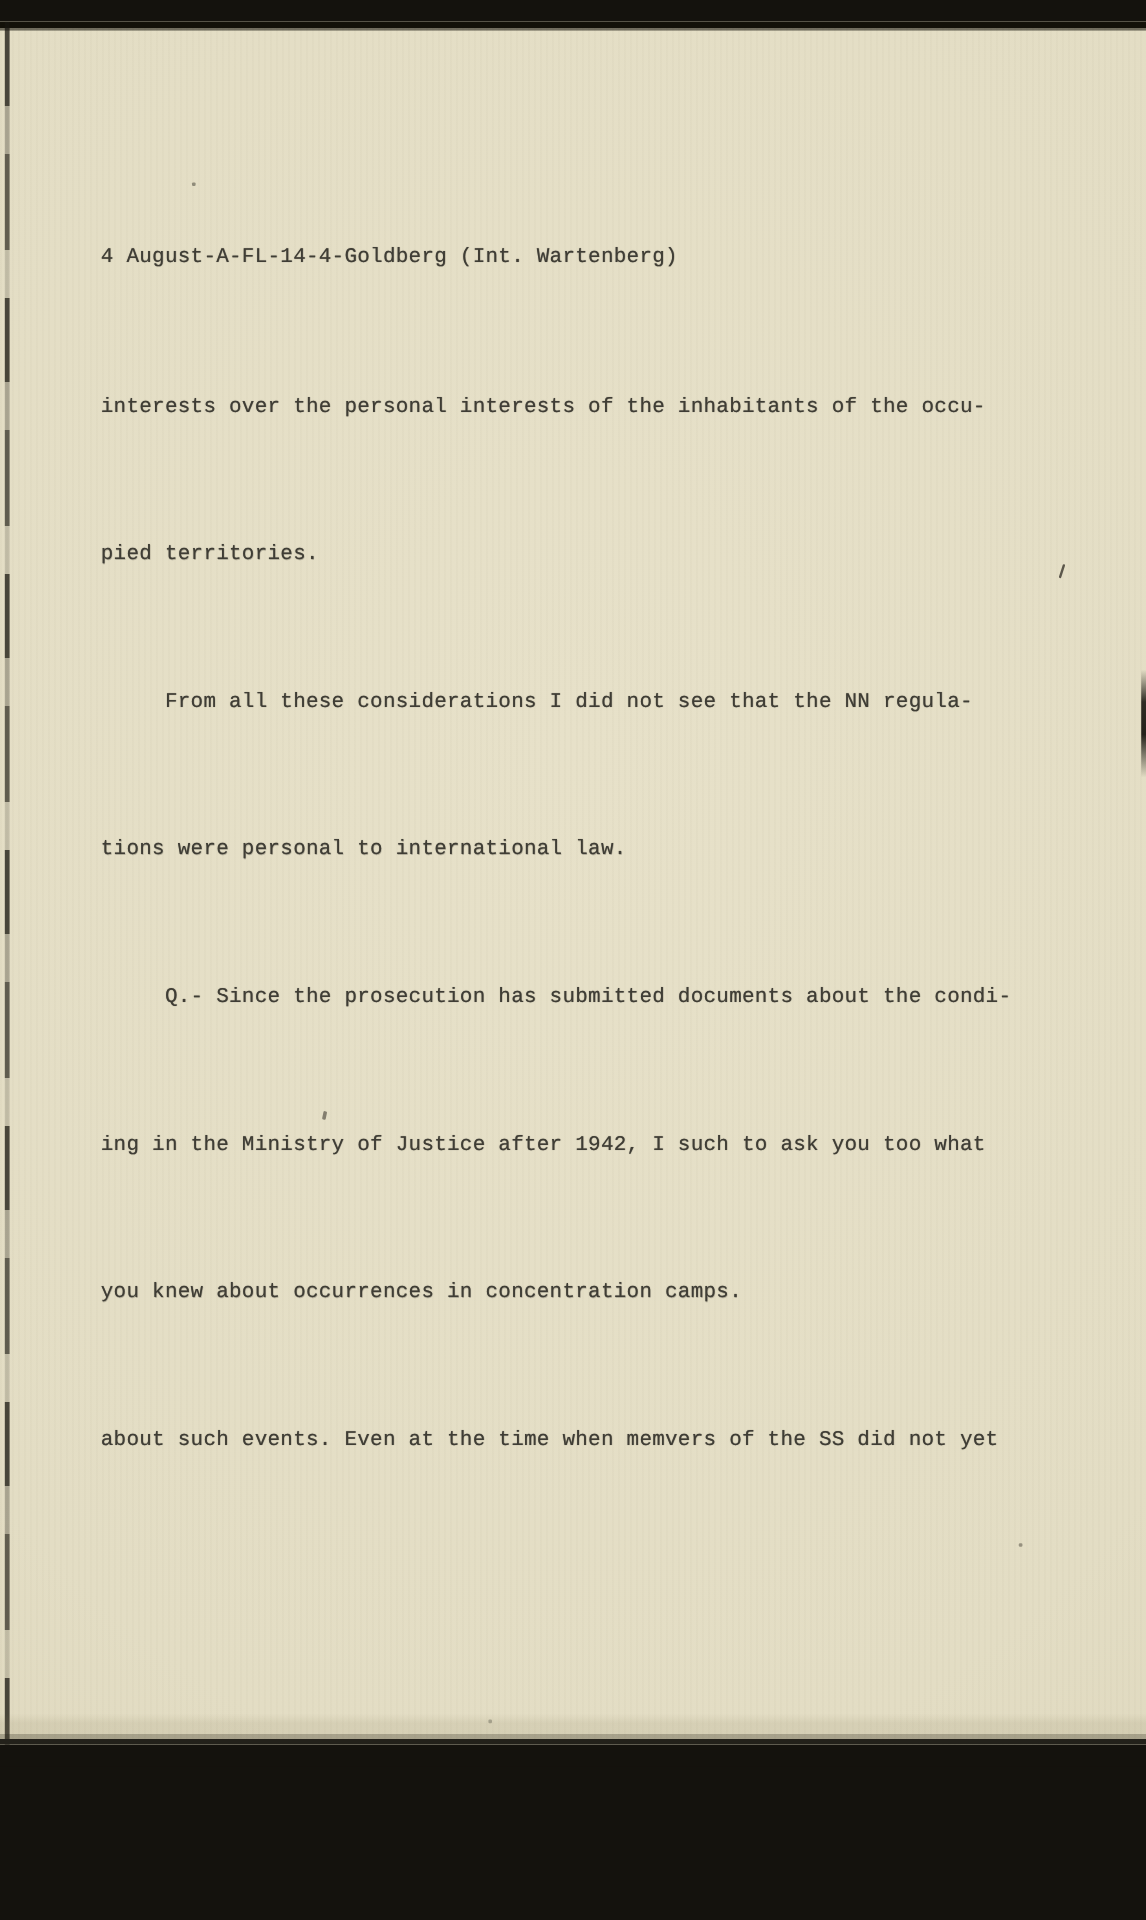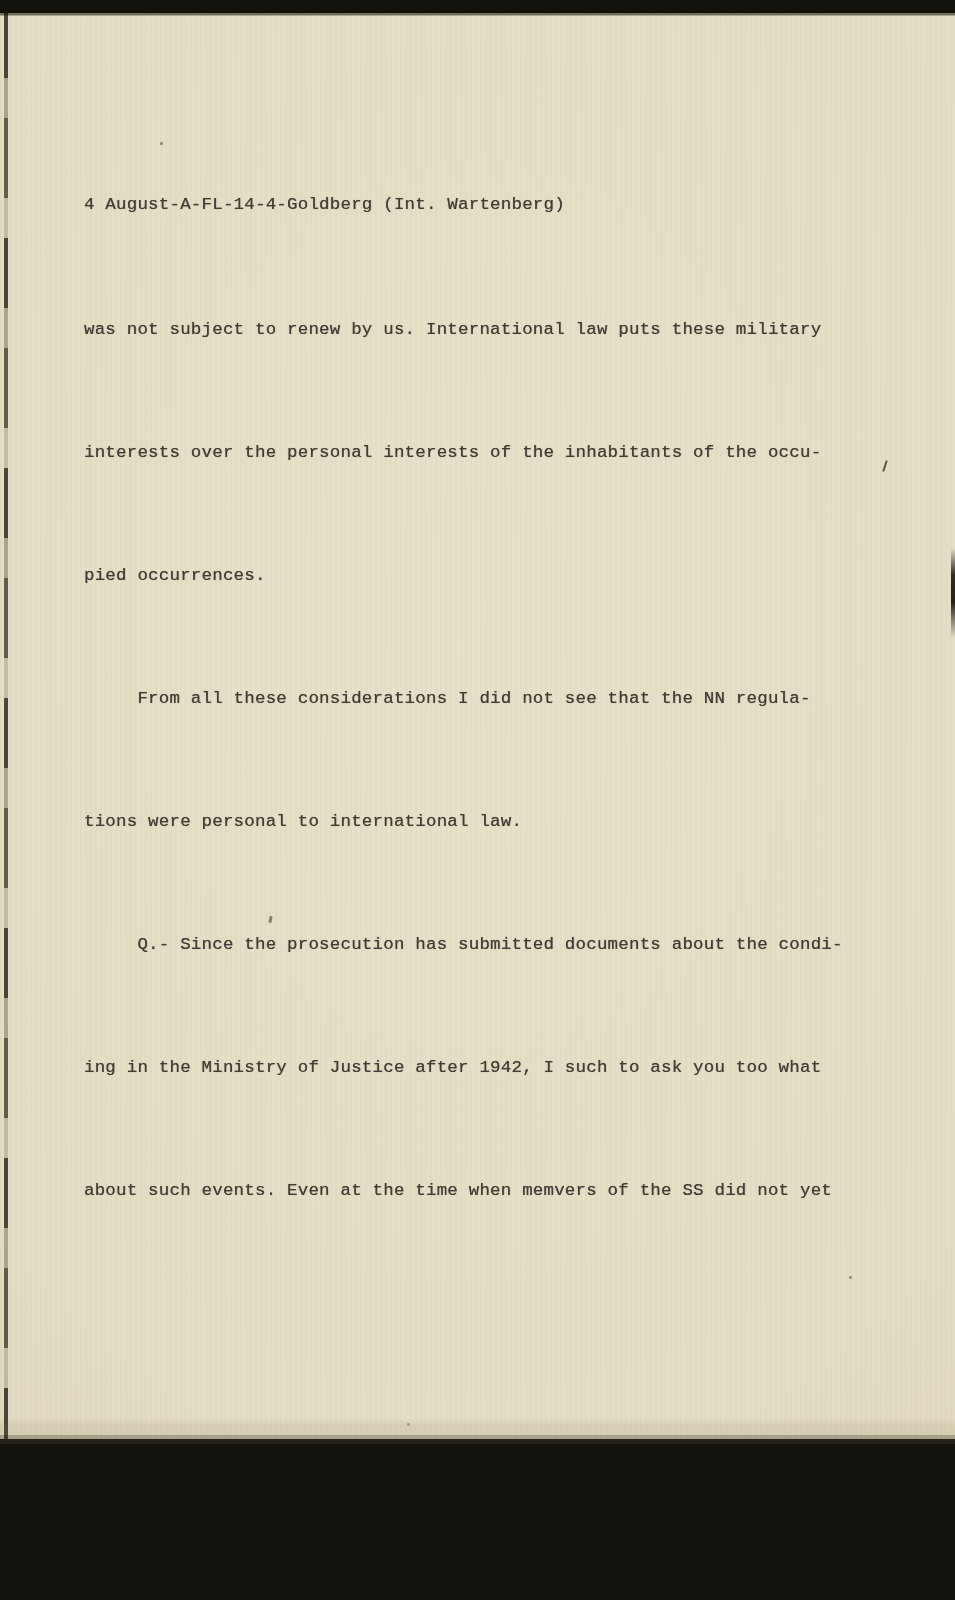--- a/index.html
+++ b/index.html
@@ -1,20 +1,20 @@
 <!DOCTYPE html>
 <html><head>
 <meta charset="utf-8">
 <style>
   html, body { margin: 0; padding: 0; background: #14120d; }
   .page {
     position: relative;
     width: 955px;
     height: 1436px;
-    margin: 8px auto;
+    margin: 18px auto;
     overflow: hidden;
     background:
       repeating-linear-gradient(90deg, rgba(90,80,50,0.025) 0 2px, rgba(0,0,0,0) 2px 5px),
       radial-gradient(ellipse 130% 110% at 50% 42%, #e7e1c9 0%, #e3ddc4 55%, #dcd5ba 85%, #d3cbac 100%);
     font-family: "Liberation Mono", "DejaVu Sans Mono", monospace;
     color: #3f3d35;
   }
   
   .edge-top {
     position: absolute; top: 0; left: 0; right: 0; height: 8px;
@@ -78,27 +78,27 @@
   <div class="edge-top"></div>
   <div class="edge-left"></div>
   <div class="edge-right"></div>
   <div class="edge-bottom"></div>
 
   <div class="typed header-block">
     <div>4 August-A-FL-14-4-Goldberg (Int. Wartenberg)</div>
   </div>
 
   <div class="typed body-block">
-    <div>was not subject to renew by us. International law puts these military</div>
     <div>interests over the personal interests of the inhabitants of the occu-</div>
-    <div>pied occurrences.</div>
+    <div>pied territories.</div>
     <div>     From all these considerations I did not see that the NN regula-</div>
     <div>tions were personal to international law.</div>
     <div>     Q.- Since the prosecution has submitted documents about the condi-</div>
     <div>ing in the Ministry of Justice after 1942, I such to ask you too what</div>
+    <div>you knew about occurrences in concentration camps.</div>
     <div>about such events. Even at the time when memvers of the SS did not yet</div>
     
     
     
     
     
     
     
     
     

